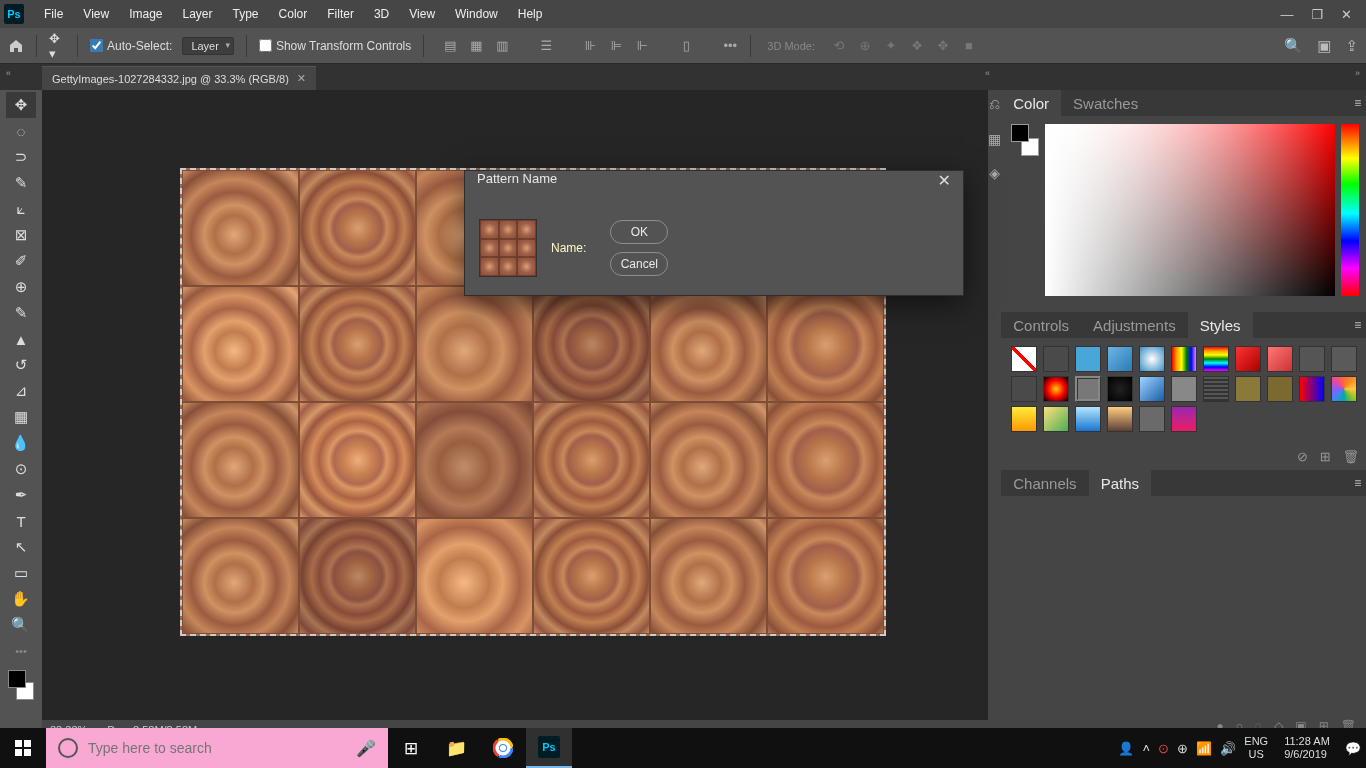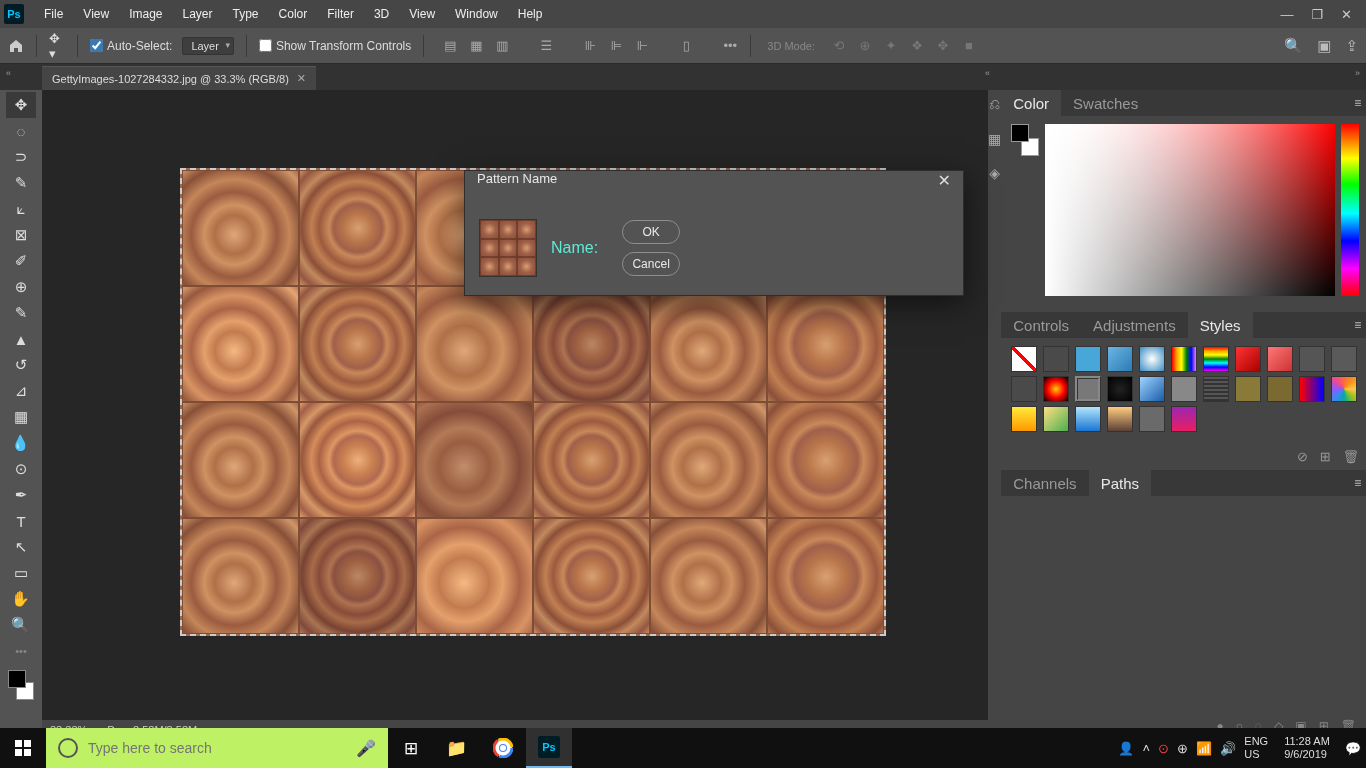--- a/index.html
+++ b/index.html
@@ -41,21 +41,21 @@
 .wood-block:nth-child(5n)::before{filter:brightness(.85) hue-rotate(-4deg)}
 .wood-block:nth-child(7n)::before{filter:brightness(1.1)}
 .wood-block{border:1px solid rgba(60,30,15,.35)}
 
 .dialog{position:absolute;left:422px;top:80px;width:500px;background:#535353;border:1px solid #2d2d2d;box-shadow:0 8px 28px rgba(0,0,0,.55);z-index:50}
 .dialog-titlebar{height:36px;display:flex;padding:0 12px;font-size:13px;color:#e8e8e8}
 .dialog-close{margin-left:auto;font-size:16px;color:#ddd;cursor:pointer}
 .dialog-body{display:flex;align-items:center;padding:12px 14px 18px;gap:14px}
 .thumb{width:58px;height:58px;border:1px solid #333;background:#a0674a;display:grid;grid-template-columns:repeat(3,1fr);grid-template-rows:repeat(3,1fr)}
 .thumb div{background:radial-gradient(circle,#d8a071 0%,#a0604a 50%,#8b4f38 100%);border:.5px solid rgba(60,30,15,.4)}
-.name-label{font-size:16px;color:#5eead4}
+.name-label{font-size:12px;color:#fef9c3}
 .name-input{flex:1;height:24px;background:#4a4a4a;border:1px solid #1f8fff;color:#ddd;padding:0 6px;font-size:12px;outline:none}
 .dialog-buttons{display:flex;flex-direction:column;gap:8px;margin-left:10px}
 .dlg-btn{width:58px;height:24px;background:#535353;border:1px solid #8d8d8d;border-radius:12px;color:#e8e8e8;font-size:12px;display:flex;align-items:center;justify-content:center;cursor:pointer}
 
 .canvas-status{position:absolute;left:0;bottom:0;right:0;height:20px;background:#454545;display:flex;align-items:center;padding:0 8px;font-size:11px;color:#ccc;gap:20px}
 
 .right-dock{position:absolute;right:0;top:90px;width:378px;bottom:28px;display:flex}
 .mini-strip{width:36px;background:#454545;display:flex;flex-direction:column;align-items:center;padding-top:6px;gap:18px;color:#aaa;font-size:14px}
 .panels{flex:1;background:#454545;display:flex;flex-direction:column}
 .panel-header{height:26px;background:#383838;display:flex;align-items:center}
@@ -70,21 +70,21 @@
 .hue-strip{width:18px;height:172px;background:linear-gradient(to bottom,#ff0000 0%,#ff8000 10%,#ffff00 20%,#00ff00 35%,#00ffff 52%,#0000ff 68%,#ff00ff 84%,#ff0000 100%);position:relative}
 .styles-panel{flex:1;background:#454545;display:flex;flex-direction:column}
 .styles-grid{padding:8px 10px;display:grid;grid-template-columns:repeat(11,28px);gap:4px}
 .style-swatch{width:26px;height:26px;border:1px solid #333}
 .styles-footer{margin-top:auto;height:28px;display:flex;align-items:center;justify-content:flex-end;gap:12px;padding:0 10px;color:#999;font-size:13px}
 .paths-panel{height:244px;background:#454545}
 .paths-footer{position:absolute;bottom:0;right:0;width:342px;height:28px;background:#454545;display:flex;align-items:center;justify-content:flex-end;gap:12px;padding:0 10px;color:#888;font-size:12px}
 
 .taskbar{position:absolute;left:0;bottom:0;right:0;height:40px;background:#101010;display:flex;align-items:center;color:#fff}
 .win-start{width:46px;height:40px;display:flex;align-items:center;justify-content:center;font-size:16px}
-.searchbox{height:40px;width:342px;background:#bef264;display:flex;align-items:center;padding:0 12px;color:#555;gap:10px}
+.searchbox{height:40px;width:342px;background:#f9a8d4;display:flex;align-items:center;padding:0 12px;color:#555;gap:10px}
 .searchbox .cortana{width:20px;height:20px;border:2px solid #555;border-radius:50%}
 .searchbox input{flex:1;border:none;background:transparent;font-size:14px;outline:none;color:#333}
 .searchbox .mic{color:#555;font-size:16px}
 .task-icons{display:flex;align-items:center;height:40px}
 .task-icon{width:46px;height:40px;display:flex;align-items:center;justify-content:center;font-size:17px;cursor:pointer}
 .task-icon.active{border-bottom:2px solid #76b9ed;background:#303030}
 .tray{margin-left:auto;display:flex;align-items:center;gap:8px;padding-right:4px;font-size:11px;color:#ddd}
 .tray .tray-icon{font-size:13px}
 .tray .clock{text-align:left;line-height:1.2;padding:0 8px}
 
@@ -386,21 +386,21 @@
       <div style="width:22px;height:22px;background:#001d26;color:#00c8ff;display:flex;align-items:center;justify-content:center;font-weight:700;font-size:11px;border-radius:2px">Ps</div>
     </div>
   </div>
   <div class="tray">
     <span class="tray-icon">👤</span>
     <span class="tray-icon">˄</span>
     <span class="tray-icon" style="color:#e44">⊙</span>
     <span class="tray-icon">⊕</span>
     <span class="tray-icon">📶</span>
     <span class="tray-icon">🔊</span>
-    <span style="text-align:left;line-height:1.2">
+    <span style="text-align:center;line-height:1.2">
       <span>ENG</span><br><span>US</span>
     </span>
     <div class="clock">
       <div>11:28 AM</div>
       <div>9/6/2019</div>
     </div>
     <span class="tray-icon">💬</span>
   </div>
 </div>
 

